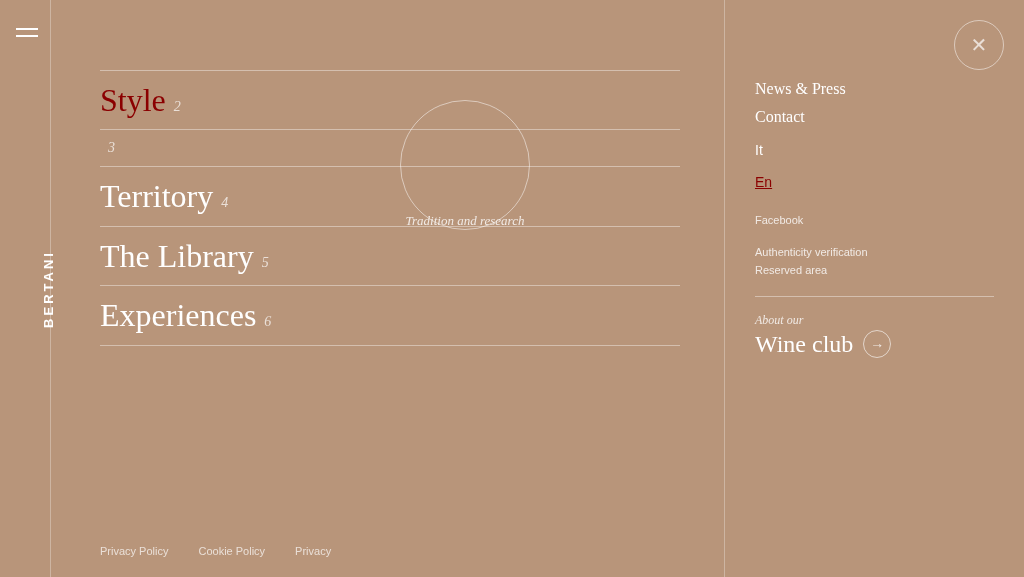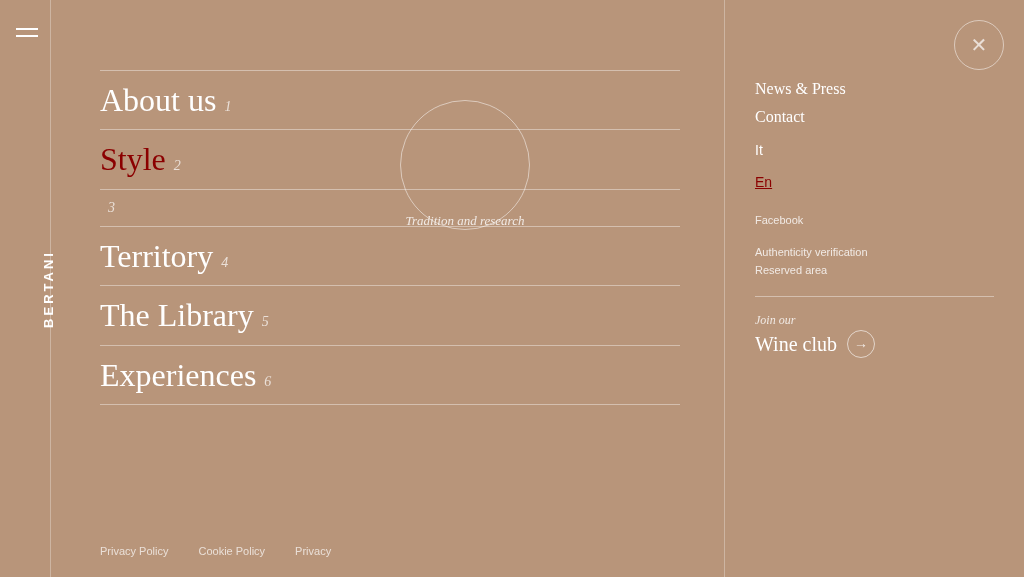--- a/index.html
+++ b/index.html
@@ -204,21 +204,21 @@
     .wine-club-title-row {
       display: flex;
       align-items: center;
       gap: 10px;
       margin-top: 2px;
       margin-bottom: 8px;
     }
 
     .wine-club-title {
       color: #fff;
-      font-size: 20px;
+      font-size: 24px;
       font-family: 'Georgia', serif;
     }
 
     .wine-club-arrow {
       width: 28px;
       height: 28px;
       border: 1px solid rgba(255,255,255,0.6);
       border-radius: 50%;
       display: flex;
       align-items: center;
@@ -277,24 +277,20 @@
 
 <div class="hamburger">
   <span></span>
   <span></span>
 </div>
 
 <div class="brand-vertical">BERTANI</div>
 
 <nav class="main-nav">
 
-<div class="nav-item">
-      <span class="nav-label">About us</span>
-      <span class="nav-number">1</span>
-    </div>
     <div class="nav-item">
       <span class="nav-label active">Style</span>
       <span class="nav-number">2</span>
     </div>
     <div class="nav-item">
       <span class="nav-number">3</span>
     </div>
     <div class="nav-item">
       <span class="nav-label">Territory</span>
       <span class="nav-number">4</span>
@@ -333,21 +329,21 @@
 
   <div class="utility-links">
 
   <a class="utility-link">Authenticity verification</a>
       <a class="utility-link">Reserved area</a>
     </div>
 
   <hr class="divider">
 
   <div class="wine-club-section">
-    <div class="wine-club-subtitle">Join our</div>
+    <div class="wine-club-subtitle">About our</div>
     <div class="wine-club-title-row">
       <span class="wine-club-title">Wine club</span>
       <div class="wine-club-arrow">→</div>
     </div>
   </div>
 </div>
 
 <div class="close-btn">
   <span>✕</span>
 </div>

